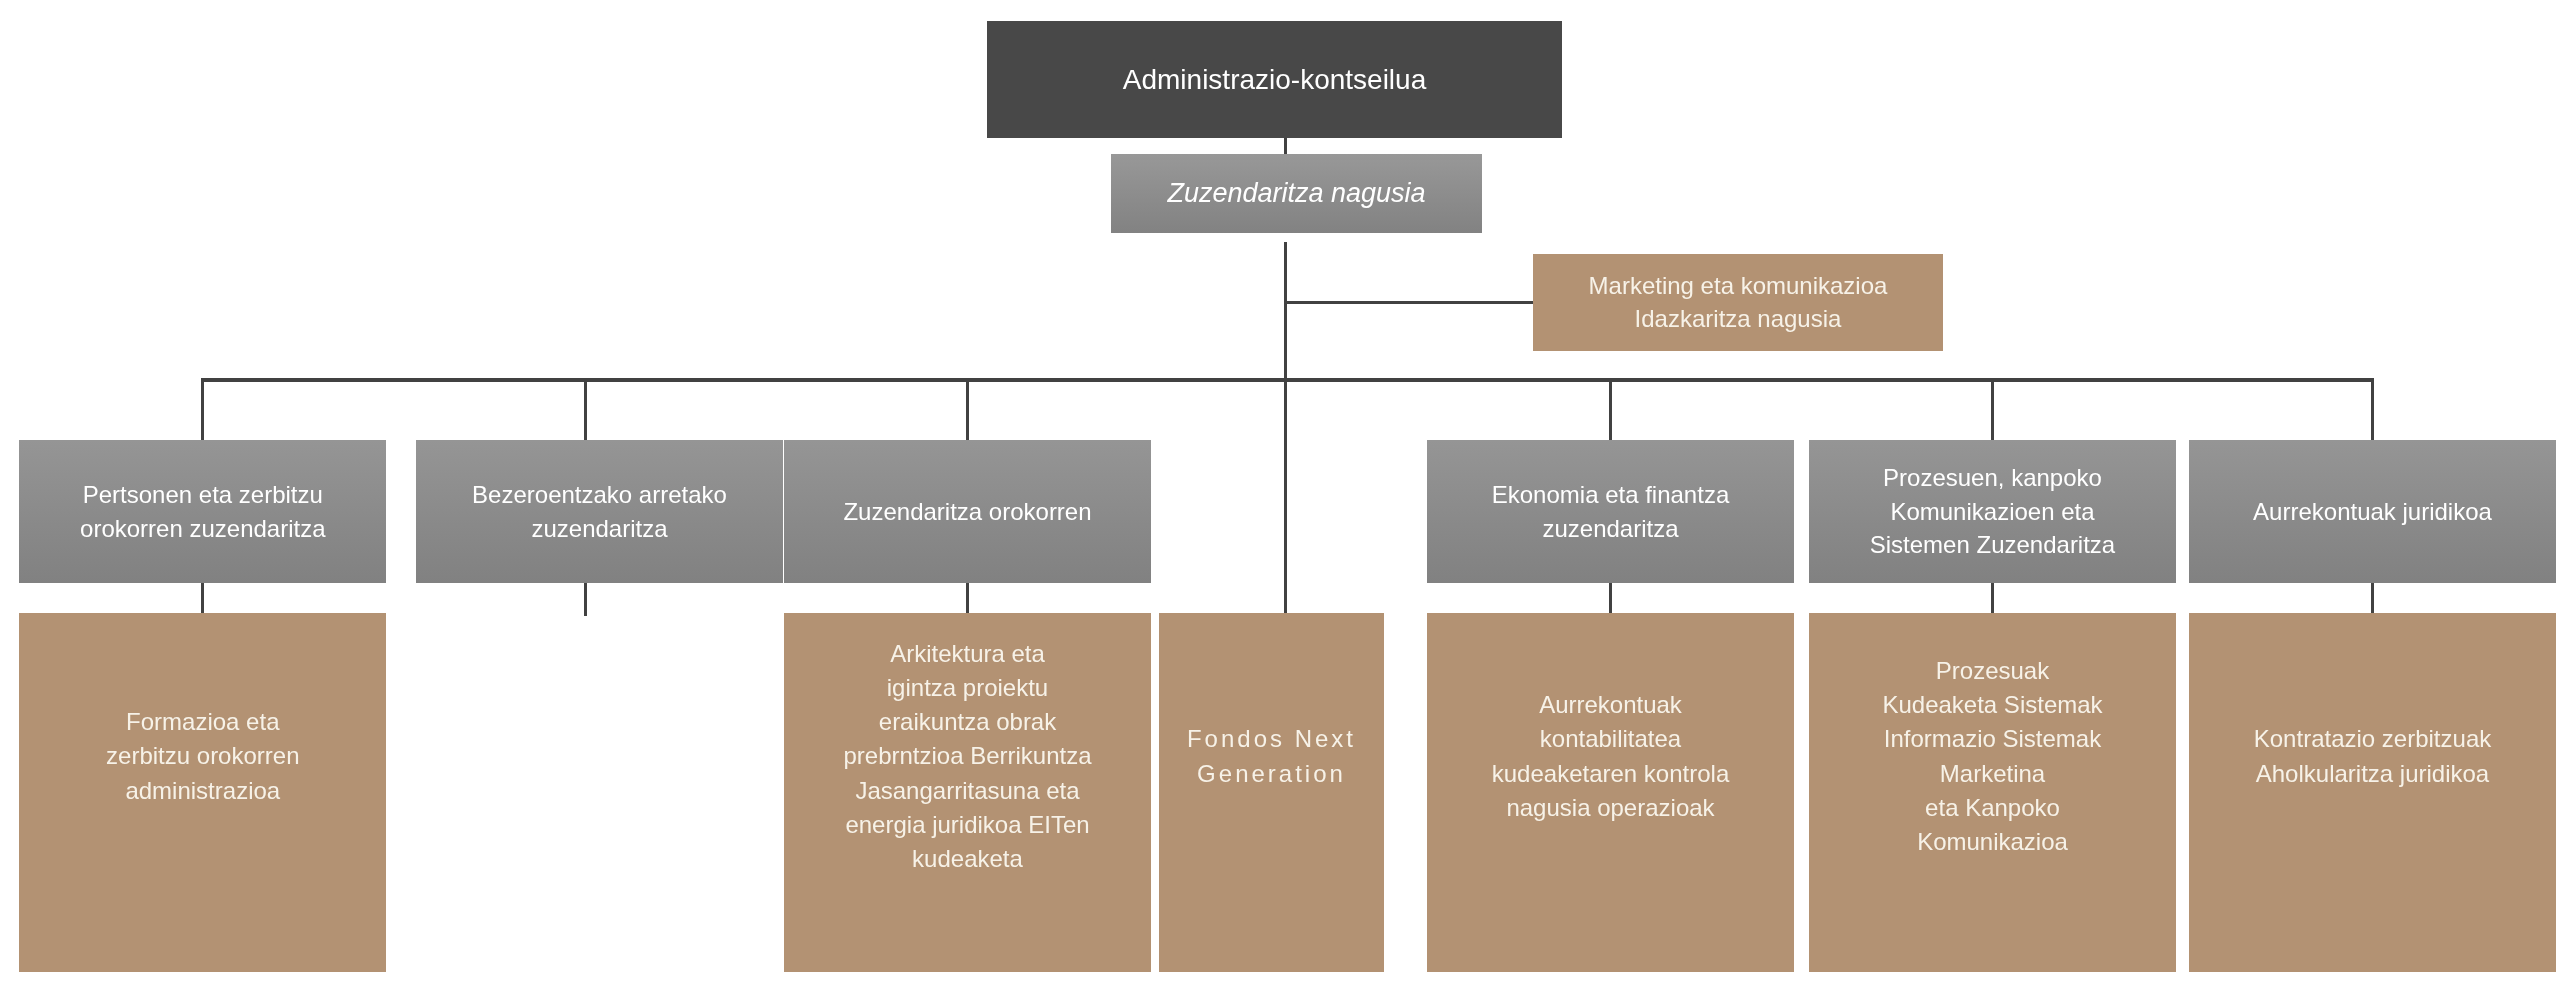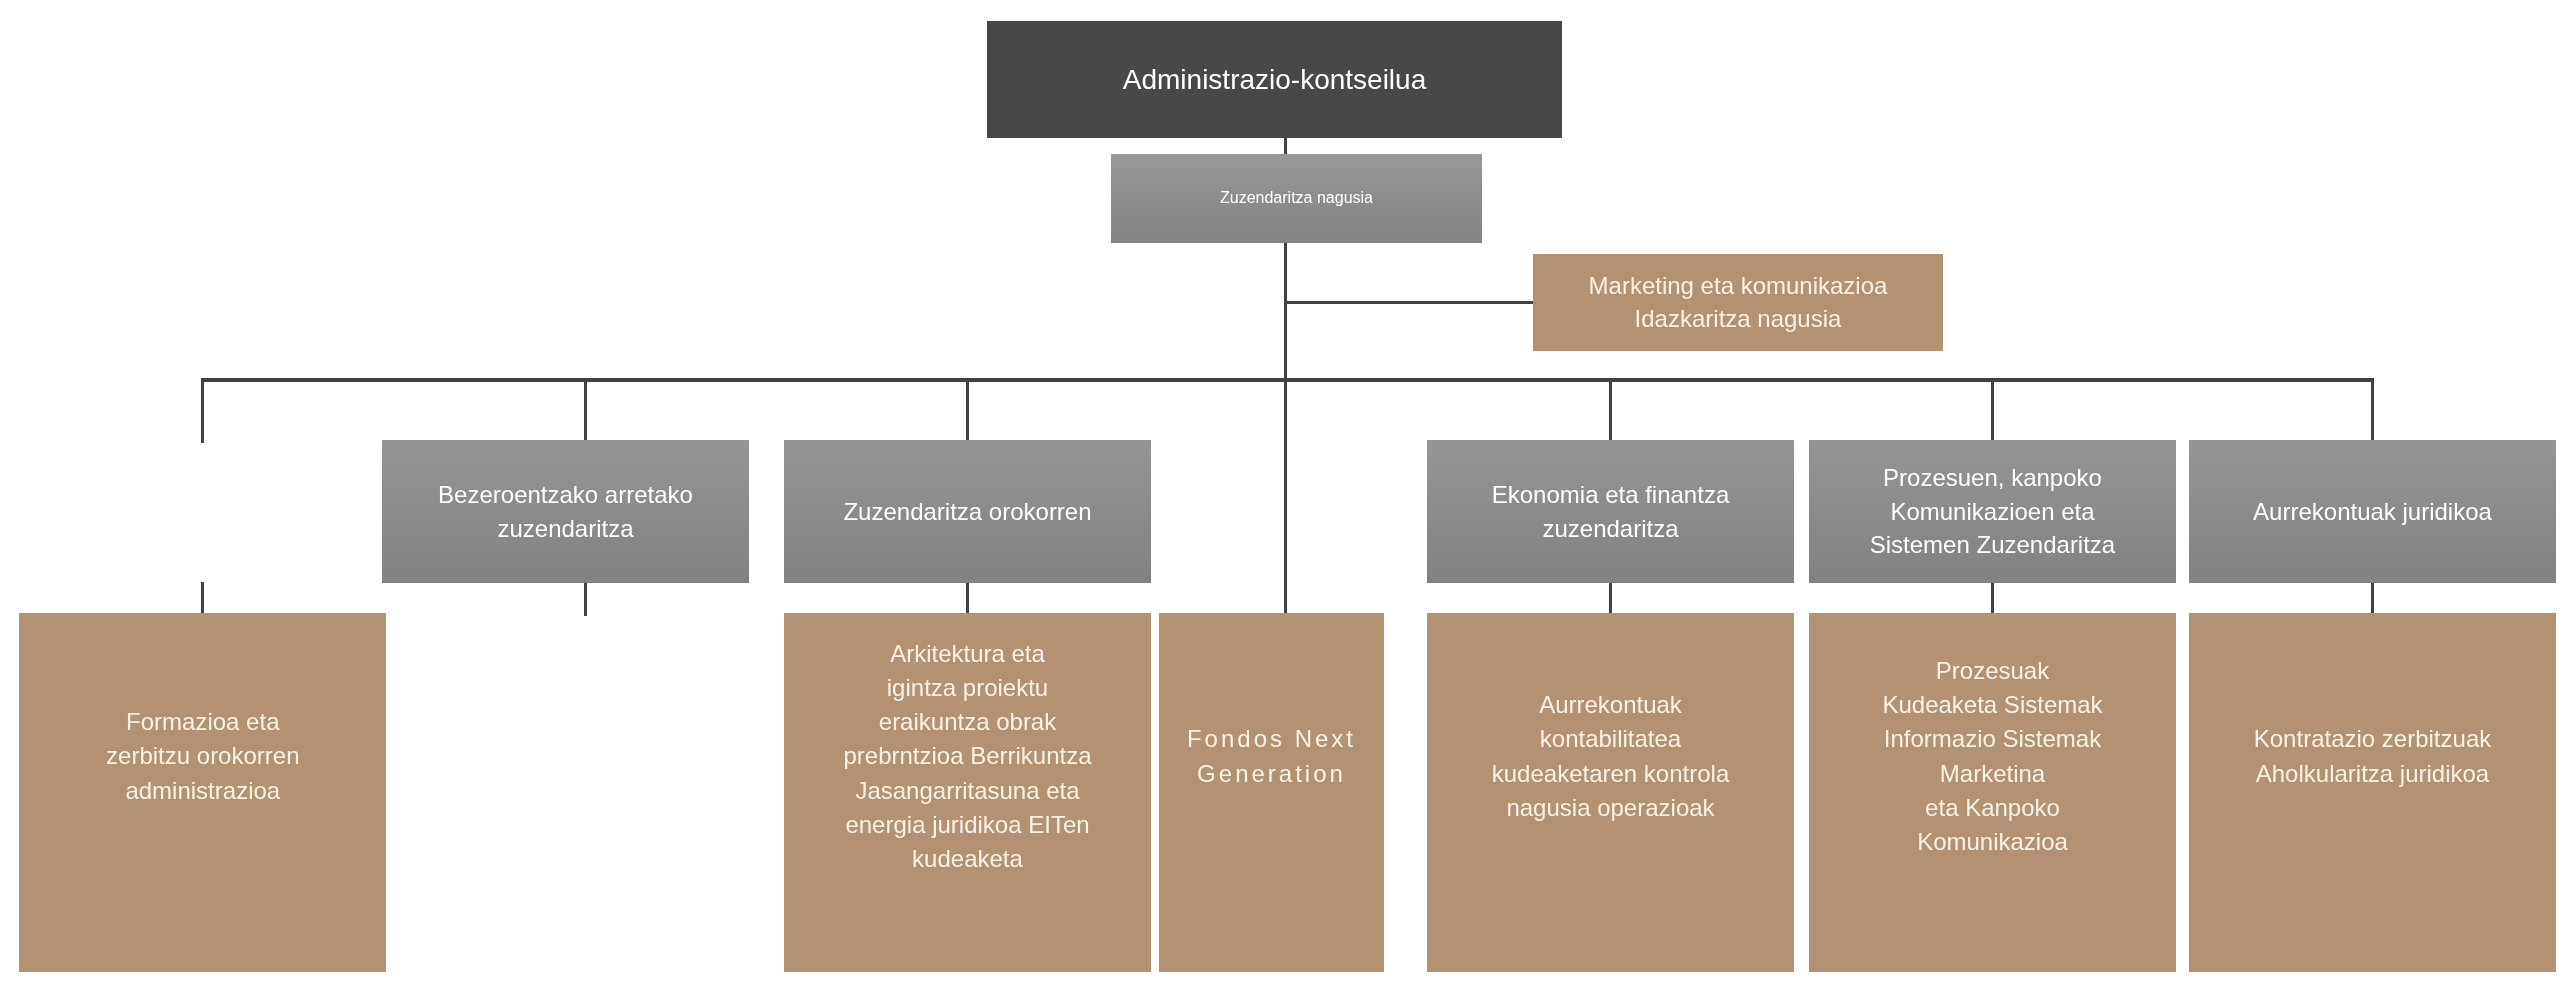--- a/index.html
+++ b/index.html
@@ -19,44 +19,44 @@
   .line{position:absolute;background:#414141;}
 
   
   .board{
     left:987px;top:21px;width:575px;height:117px;
     background:#484848;color:#ffffff;
     font-size:28px;line-height:1.4;
   }
   
   .gm{
-    left:1111px;top:154px;width:371px;height:89px;
+    left:1111px;top:154px;width:371px;height:79px;
     background:linear-gradient(180deg,#989898,#828282);
-    color:#ffffff;font-size:16px;line-height:1.4;
+    color:#ffffff;font-size:27px;line-height:1.4;font-style:italic;
   }
   
   .staff{
     left:1533px;top:254px;width:410px;height:97px;
     background:#b39273;color:#f7f2e8;
     font-size:24px;line-height:1.35;
   }
   
   .dept{
     top:440px;width:367px;height:143px;
     background:linear-gradient(180deg,#959595,#818181);
     color:#ffffff;font-size:24px;line-height:1.4;
   }
   
   .unit{
     top:613px;width:367px;height:359px;
     background:#b39273;color:#f7f2e8;
     font-size:24px;line-height:1.42;
     padding:0 18px 72px 18px;
   }
-  .c1{left:19.3px}.c2{left:382px}.c3{left:784px}
+  .c1{left:19.3px}.c2{left:416px}.c3{left:784px}
   .c4{left:1427px}.c5{left:1809px}.c6{left:2189px}
   .fondos{left:1159px;width:225px;letter-spacing:3px;padding:0 6px 72px 6px;}
 
   
   .t1{left:1284px;top:136px;width:3px;height:20.5px;}
   .t2{left:1284px;top:242px;width:3px;height:374px;}
   .mbranch{left:1285px;top:301px;width:250px;height:3px;}
   .hmain{left:201px;top:378px;width:2173px;height:3.6px;}
   .vdrop{top:380px;width:3px;height:63px;}
   .vstub{top:582px;width:3px;height:34px;}
@@ -85,20 +85,22 @@
   <div class="line vstub x5"></div>
   <div class="line vstub x6"></div>
 
   <div class="box board">Administrazio-kontseilua</div>
 
   <div class="box gm">Zuzendaritza nagusia</div>
 
   <div class="box staff">Marketing eta komunikazioa
 Idazkaritza nagusia</div>
 
+  <div class="box dept c1">Pertsonen eta zerbitzu
+orokorren zuzendaritza</div>
   <div class="box dept c2">Bezeroentzako arretako
 zuzendaritza</div>
   <div class="box dept c3">Zuzendaritza orokorren</div>
   <div class="box dept c4">Ekonomia eta finantza
 zuzendaritza</div>
   <div class="box dept c5">Prozesuen, kanpoko
 Komunikazioen eta
 Sistemen Zuzendaritza</div>
   <div class="box dept c6">Aurrekontuak juridikoa</div>
 

